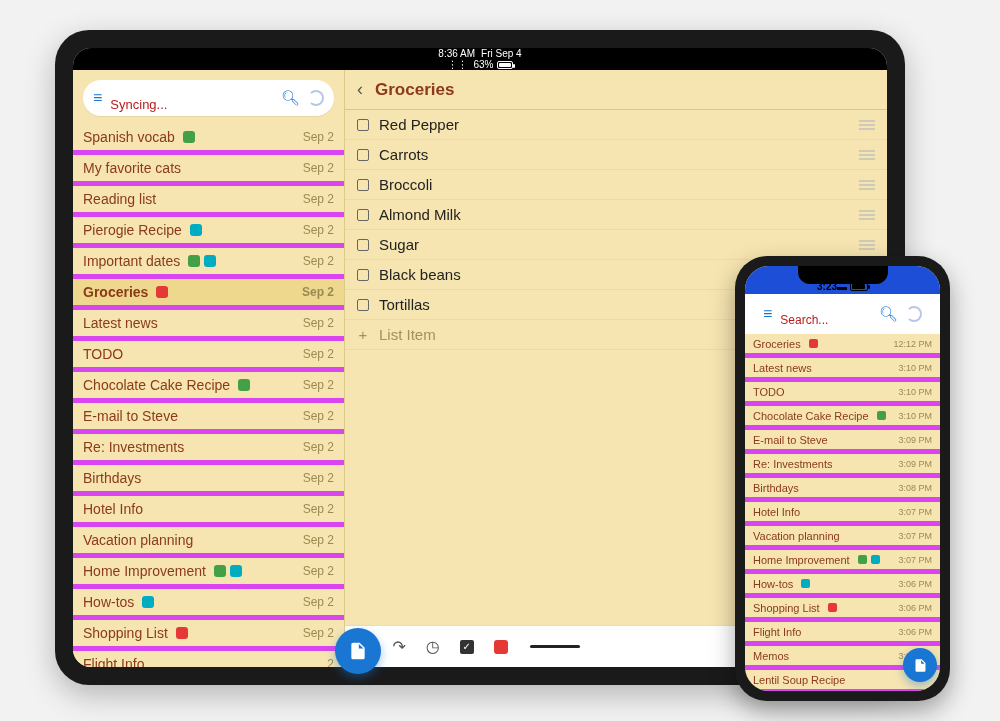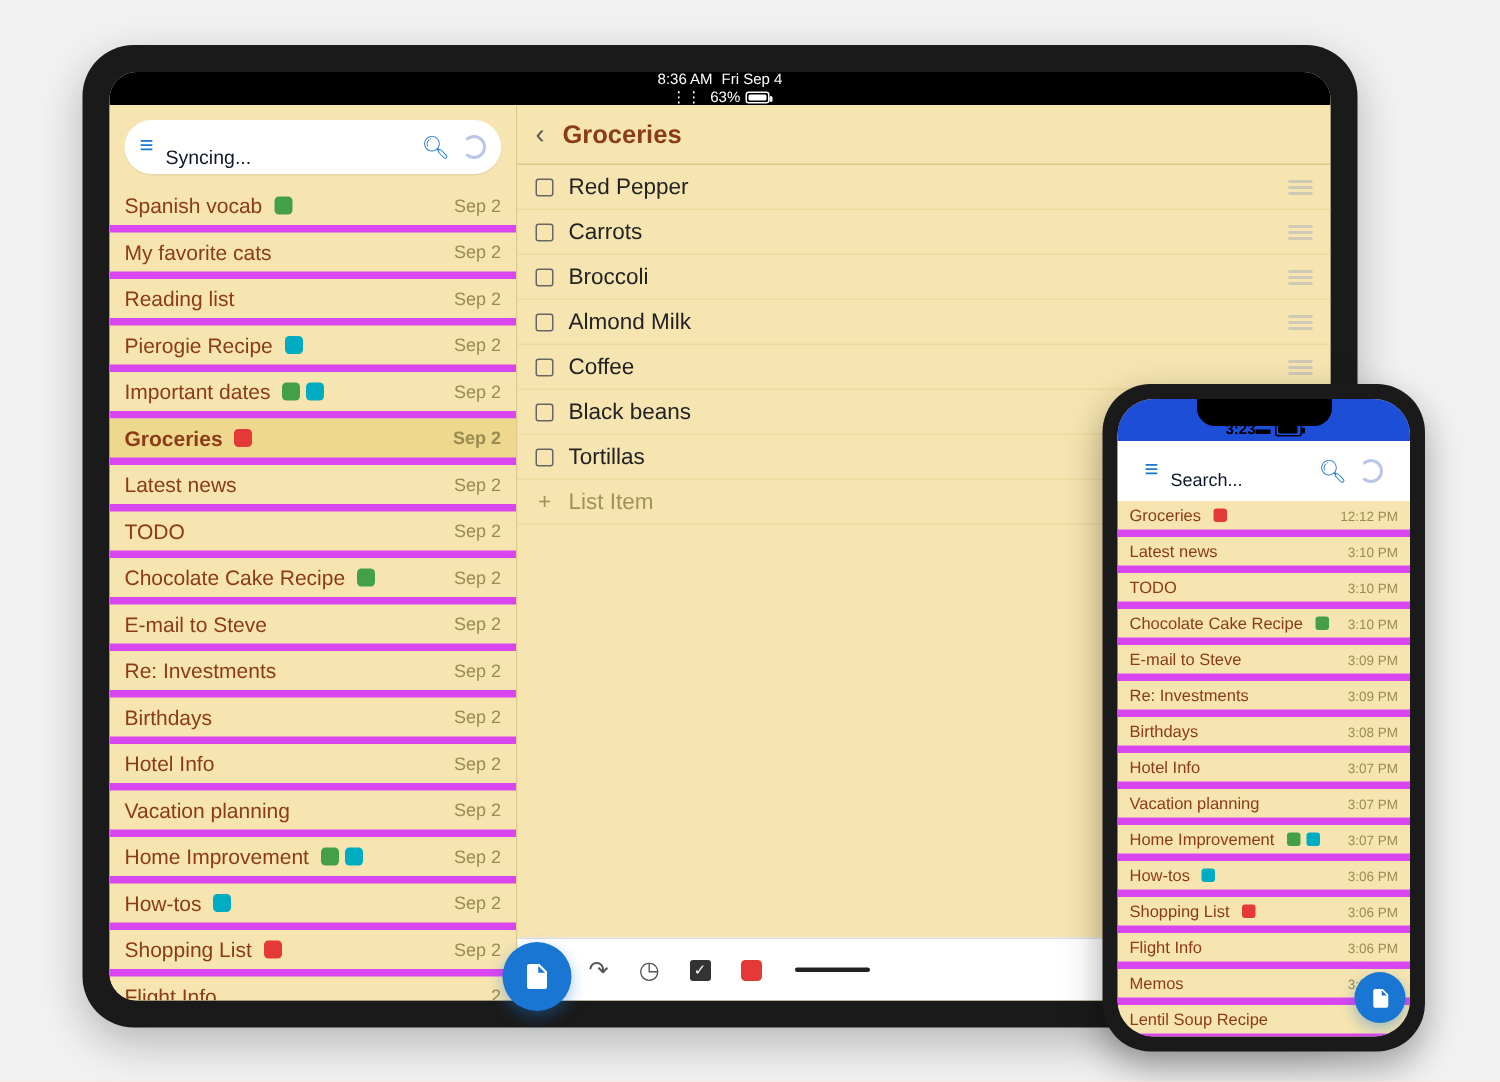--- a/index.html
+++ b/index.html
@@ -28,21 +28,21 @@
   .battery .bfill{position:absolute;left:1px;top:1px;bottom:1px;width:12px;background:#fff;border-radius:1px;}
 
   .ipad .body { flex:1; display:flex; min-height:0;}
   .sidebar { width: 272px; background:#f6e5b0; display:flex; flex-direction:column; border-right:1px solid #dcc98b;}
   .sidebar .searchwrap{ padding:10px 10px 8px;}
   .searchbox{
     background:#fff; border-radius:18px; height:36px; display:flex; align-items:center; padding:0 10px;
     box-shadow:0 1px 0 rgba(0,0,0,.06);
   }
   .searchbox .menu-ic{ color:#1976d2; font-size:16px; margin-right:8px;}
-  .searchbox .stext{ flex:1; color:#0f172a; font-size:13px;margin-top:12px;}
+  .searchbox .stext{ flex:1; color:#b91c1c; font-size:13px;margin-top:12px;}
   .searchbox .mag{ color:#1976d2; font-size:15px; margin-right:8px;}
   .searchbox .sync{ width:16px;height:16px;border:2px solid #b9c6e8;border-left-color:transparent;border-radius:50%;}
 
   .notelist{ flex:1; overflow:hidden;}
   .note-row{
     display:flex; align-items:center; height:31px; padding:0 10px;
     border-bottom:5px solid #d946ef; font-size:14px; color:#8b3a1a; gap:8px;
   }
   .note-row.selected{ background:#edd88d; font-weight:600;}
   .note-row .title{ flex:0 0 auto;}
@@ -297,21 +297,21 @@
                 <span class="cb"></span>
                 <span class="txt">Almond Milk</span>
                 <span class="drag">
                   <span></span>
                   <span></span>
                   <span></span>
                 </span>
               </div>
               <div class="cline">
                 <span class="cb"></span>
-                <span class="txt">Coffee</span>
+                <span class="txt">Sugar</span>
                 <span class="drag">
                   <span></span>
                   <span></span>
                   <span></span>
                 </span>
               </div>
               <div class="cline">
                 <span class="cb"></span>
                 <span class="txt">Black beans</span>
                 <span class="drag">

